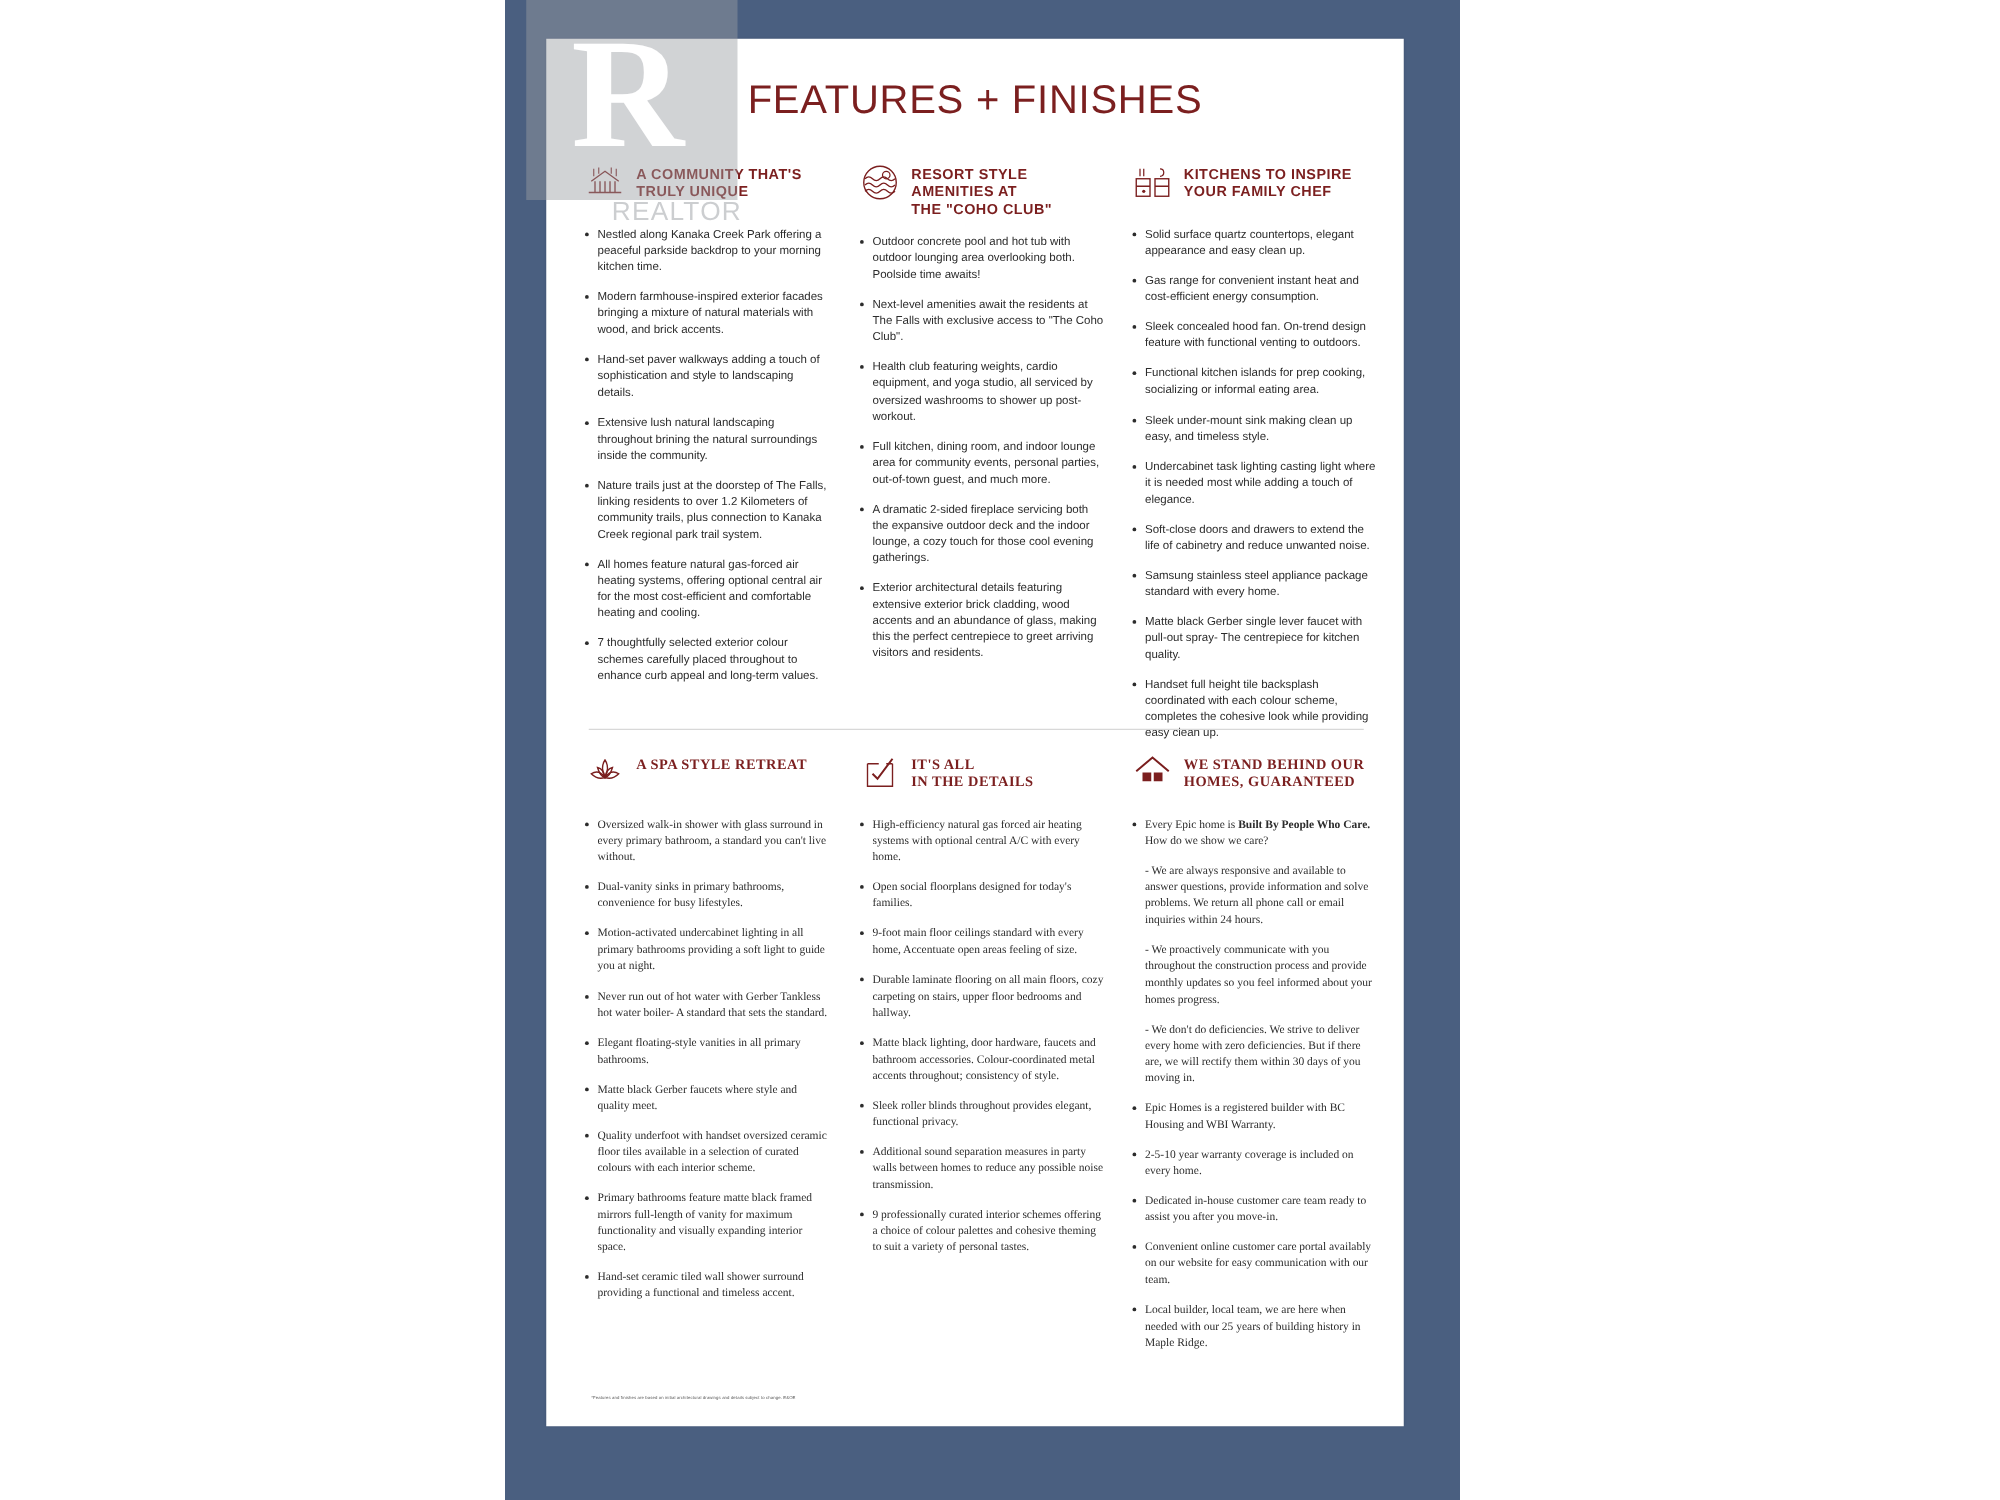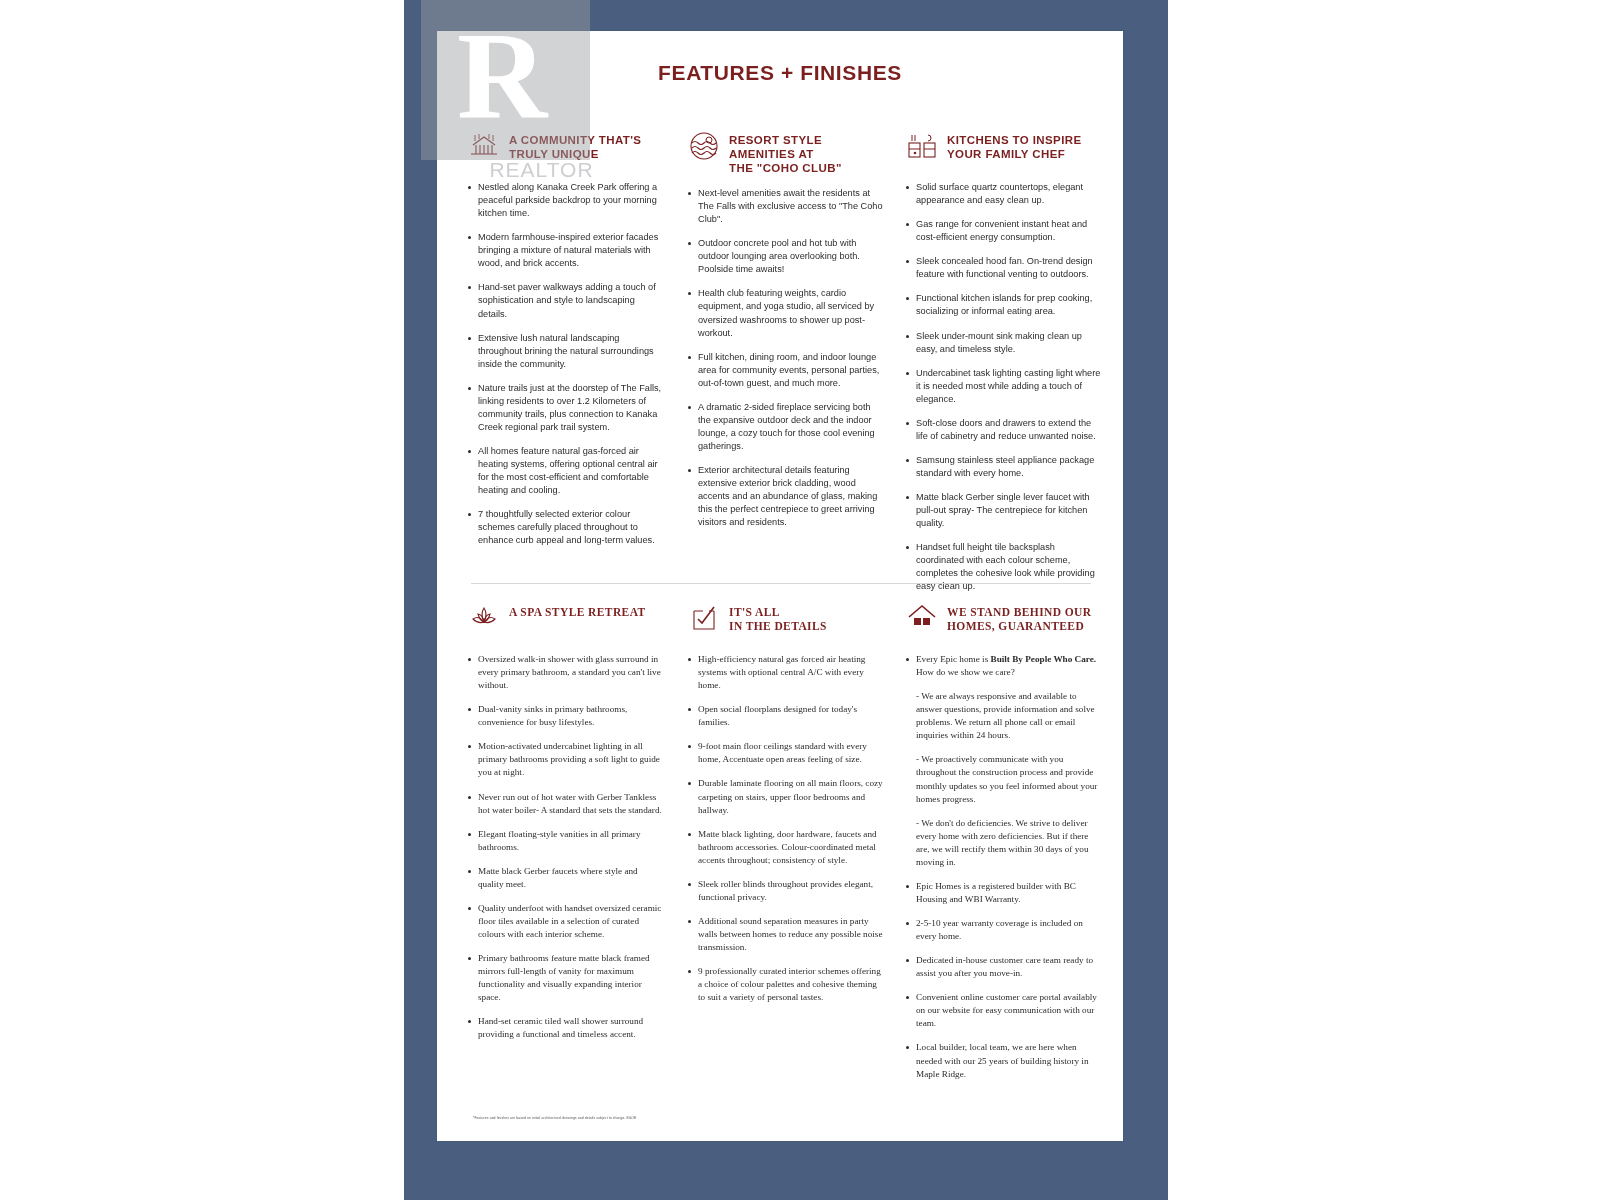--- a/index.html
+++ b/index.html
@@ -80,22 +80,22 @@
     font-weight: 500;
     margin-left: 44px;
   }
   .doc-title {
     position: absolute;
     left: 0;
     top: 30px;
     width: 686px;
     text-align: center;
     font-family: "Liberation Sans", sans-serif;
-    font-size: 21px;
-    font-weight: bold;
+    font-size: 32px;
+    font-weight: normal;
     letter-spacing: 0.6px;
     color: #7b1f1f;
   }
   .divider {
     position: absolute;
     left: 34px;
     top: 552px;
     width: 620px;
     height: 1px;
     background: #d8d8d8;
@@ -214,22 +214,22 @@
             <circle cx="22" cy="11" r="3" stroke-width="1"></circle>
           </svg>
         </span>
         <div class="sec-title">
           <span>RESORT STYLE</span><br>
           <span>AMENITIES AT</span><br>
           <span>THE "COHO CLUB"</span>
         </div>
       </div>
       <ul class="items">
+        <li>Outdoor concrete pool and hot tub with outdoor lounging area overlooking both. Poolside time awaits!</li>
         <li>Next-level amenities await the residents at The Falls with exclusive access to "The Coho Club".</li>
-        <li>Outdoor concrete pool and hot tub with outdoor lounging area overlooking both. Poolside time awaits!</li>
         <li>Health club featuring weights, cardio equipment, and yoga studio, all serviced by oversized washrooms to shower up post-workout.</li>
         <li>Full kitchen, dining room, and indoor lounge area for community events, personal parties, out-of-town guest, and much more.</li>
         <li>A dramatic 2-sided fireplace servicing both the expansive outdoor deck and the indoor lounge, a cozy touch for those cool evening gatherings.</li>
         <li>Exterior architectural details featuring extensive exterior brick cladding, wood accents and an abundance of glass, making this the perfect centrepiece to greet arriving visitors and residents.</li>
       </ul>
     </div>
 
     <div class="col c3 row1">
       <div class="sec-head">
         <span class="sec-icon">

